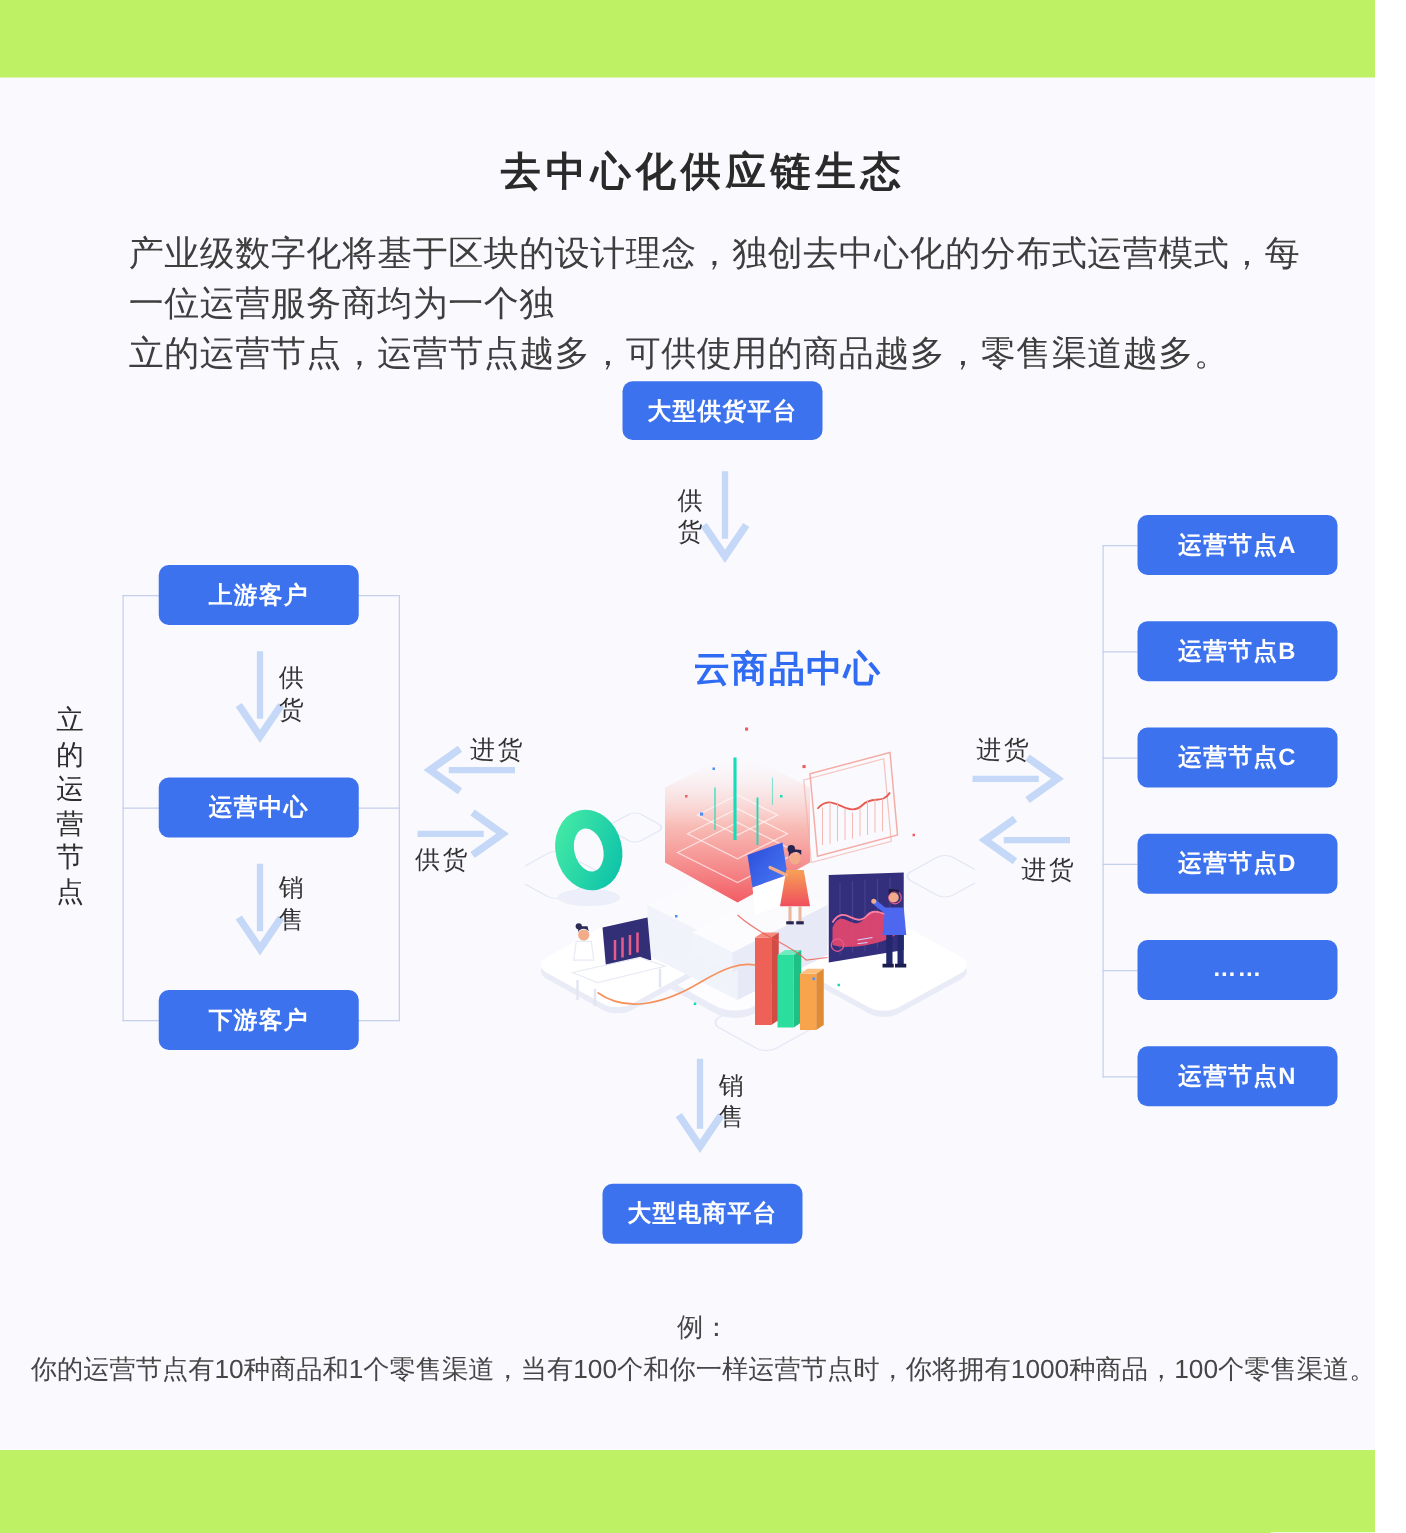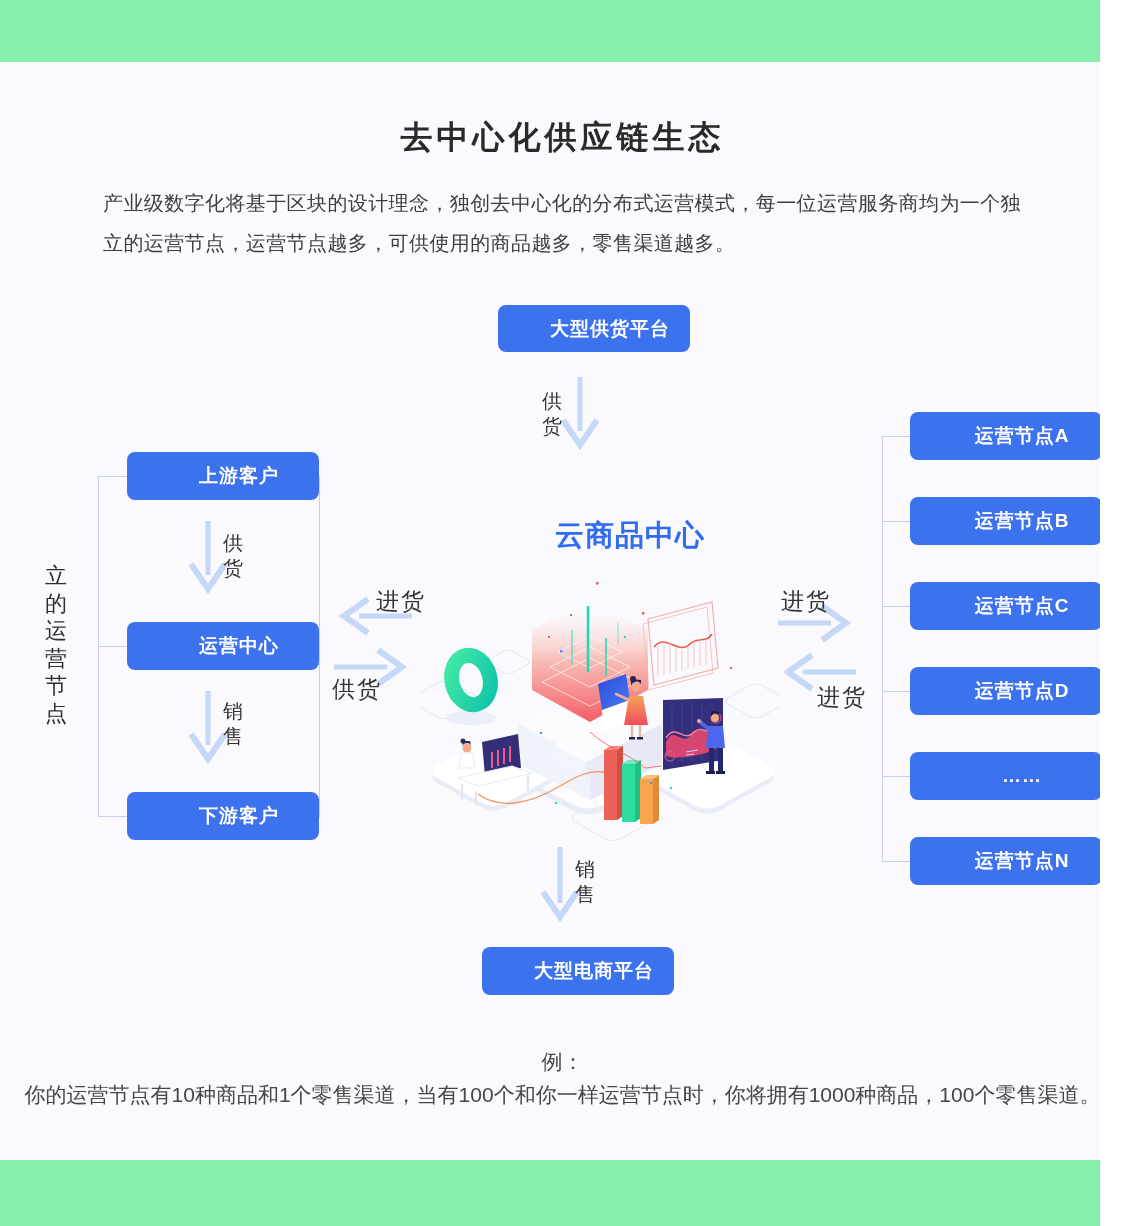--- a/index.html
+++ b/index.html
@@ -1,30 +1,30 @@
 <!DOCTYPE html>
 <html><head>
 <meta charset="utf-8">
 <style>
   html,body{margin:0;padding:0;background:#ffffff;}
-  .stage{position:relative;width:1100px;height:1226px;background:#86efac;overflow:hidden;
+  .stage{position:relative;width:1100px;height:1226px;background:#bef264;overflow:hidden;
          font-family:"Liberation Sans","DejaVu Sans",sans-serif;}
   .band{position:absolute;left:0;top:62px;width:1125px;height:1098px;background:#FAFAFE;}
   .page-title{position:absolute;left:0;top:116px;width:1125px;text-align:center;
               font-size:32px;font-weight:700;color:#2A2A2A;letter-spacing:4px;}
-  .intro{position:absolute;left:103px;top:183px;width:940px;font-size:20px;color:#3E3E3E;
+  .intro{position:absolute;left:103px;top:183px;width:940px;font-size:28px;color:#3E3E3E;
          line-height:40px;letter-spacing:0.4px;}
   .node{position:absolute;width:160px;height:48px;background:#3D72EE;border-radius:8px;
         color:#ffffff;font-size:19px;font-weight:700;letter-spacing:1px;
-        display:flex;align-items:center;justify-content:center;padding-left:32px;}
+        display:flex;align-items:center;justify-content:center;}
   .cloud-title{position:absolute;left:455px;top:516px;width:250px;text-align:right;
                font-size:29px;font-weight:700;color:#2F6BF3;letter-spacing:1px;}
   .vlabel{position:absolute;width:22px;font-size:20px;line-height:25px;color:#333333;
           text-align:center;word-break:break-all;}
-  .hlabel{position:absolute;font-size:23px;color:#333333;letter-spacing:2px;white-space:nowrap;}
+  .hlabel{position:absolute;font-size:20px;color:#333333;letter-spacing:2px;white-space:nowrap;}
   .group-label{position:absolute;left:44px;top:562px;width:24px;font-size:22px;line-height:27.5px;
                color:#2E2E2E;text-align:center;word-break:break-all;}
   .bline{position:absolute;background:#C4D0EC;}
   .arrow{position:absolute;}
   .arrow line,.arrow polyline{stroke:#C5D8F7;}
   .arrow line{stroke-width:5;}
   .arrow polyline{stroke-width:6;fill:none;}
   .example{position:absolute;left:0;width:1125px;text-align:center;color:#464646;font-size:21px;}
 </style>
 </head>

